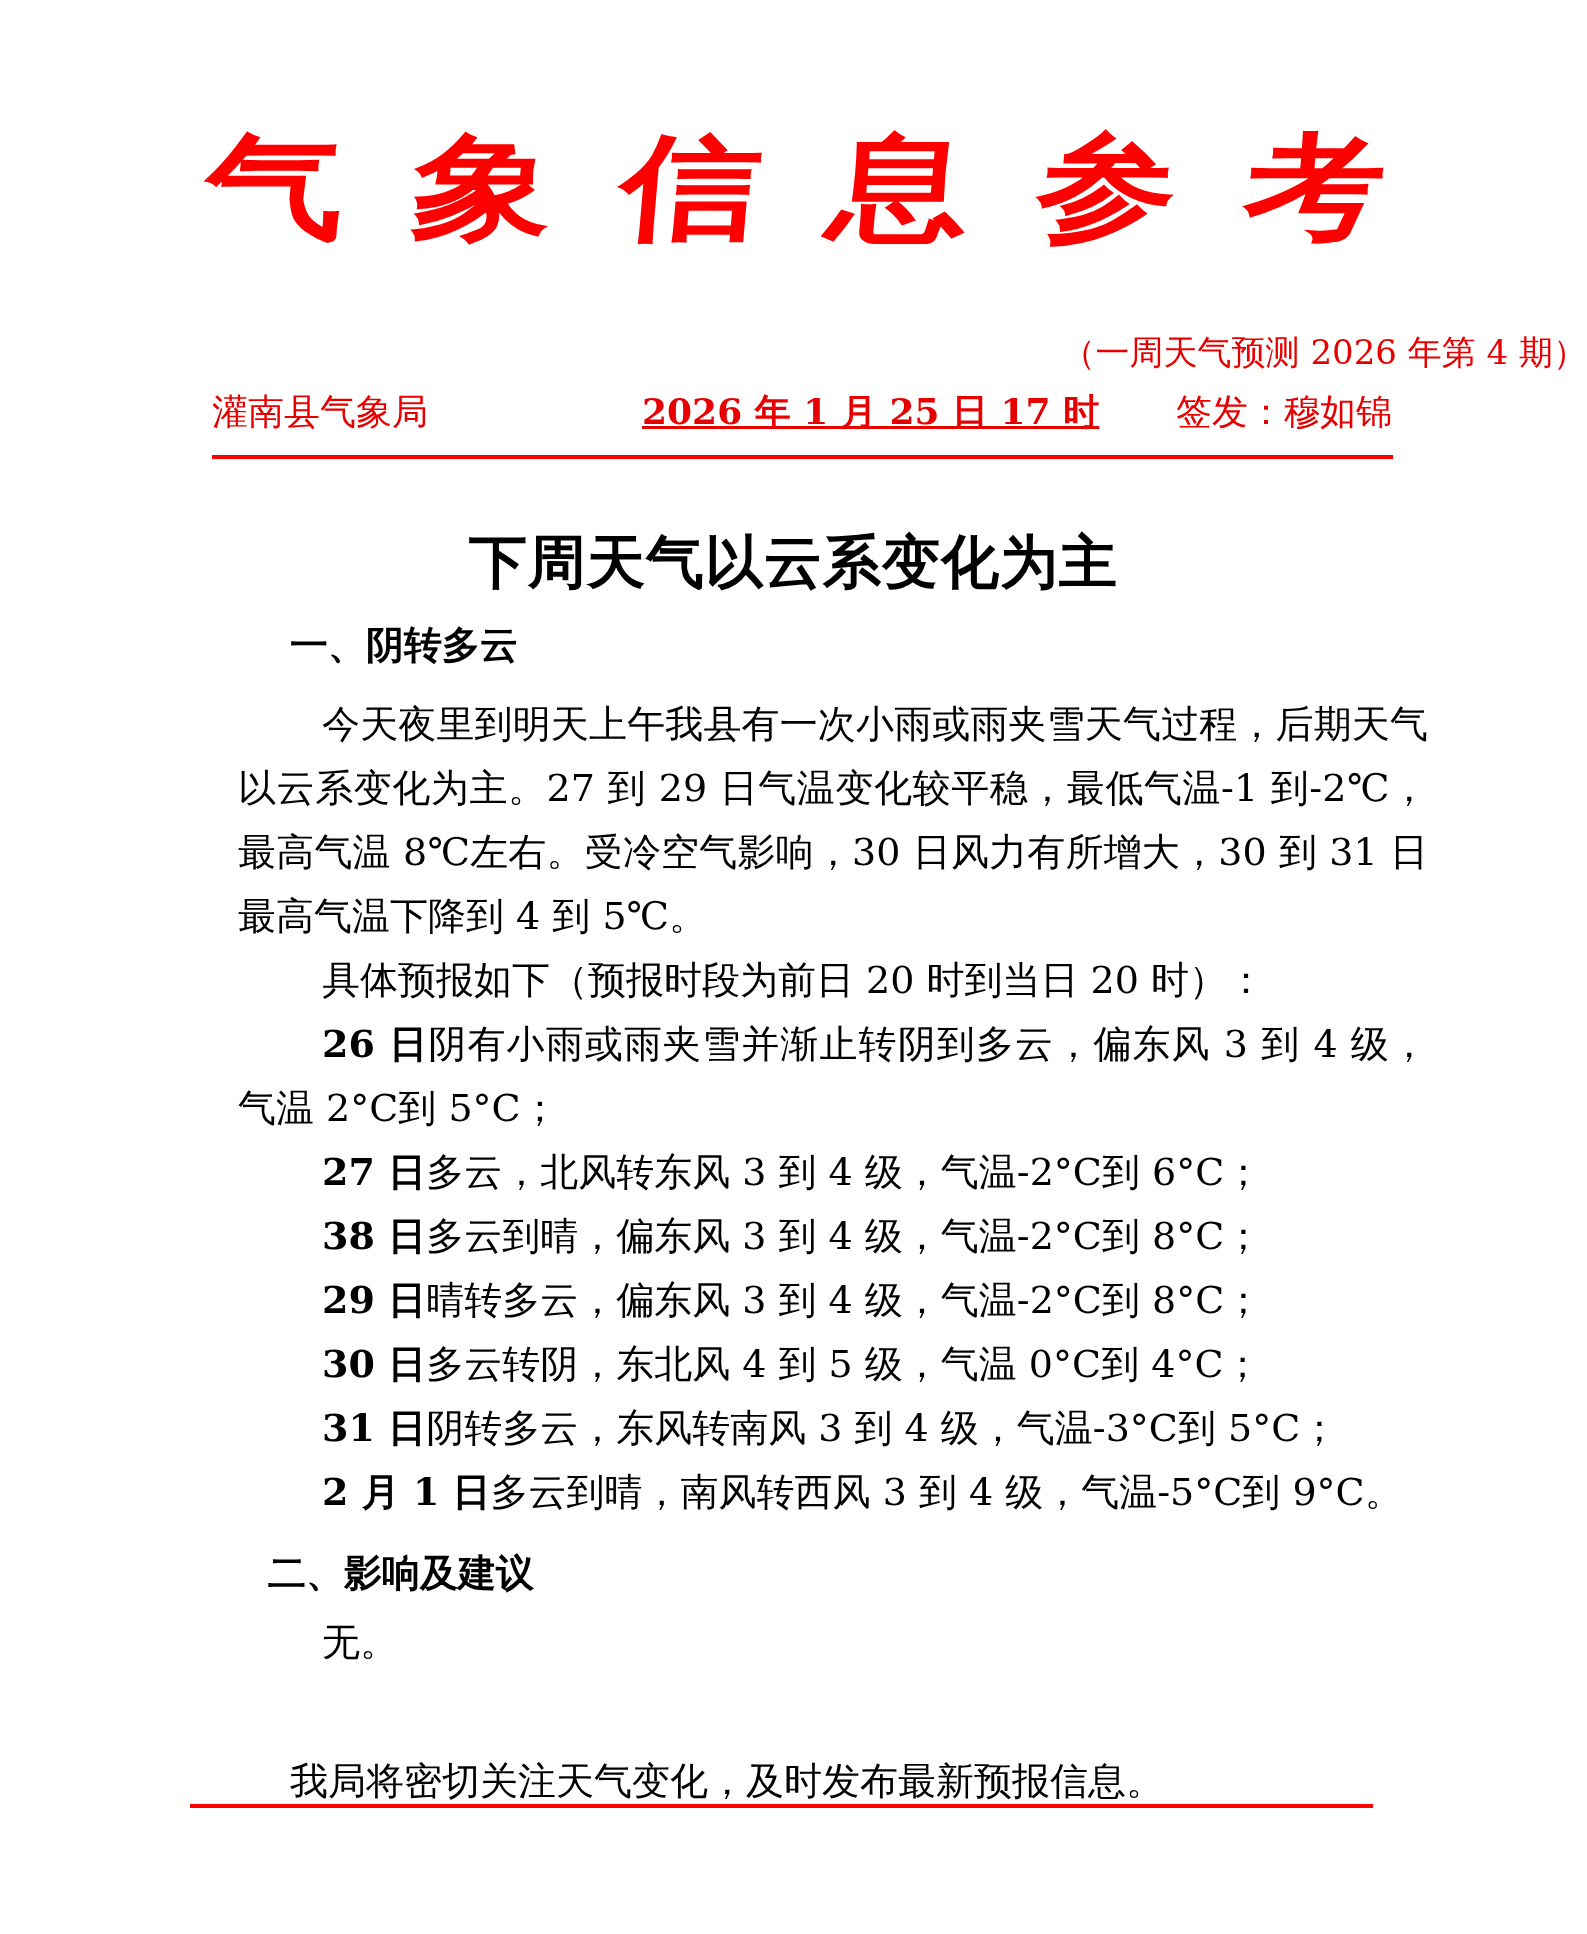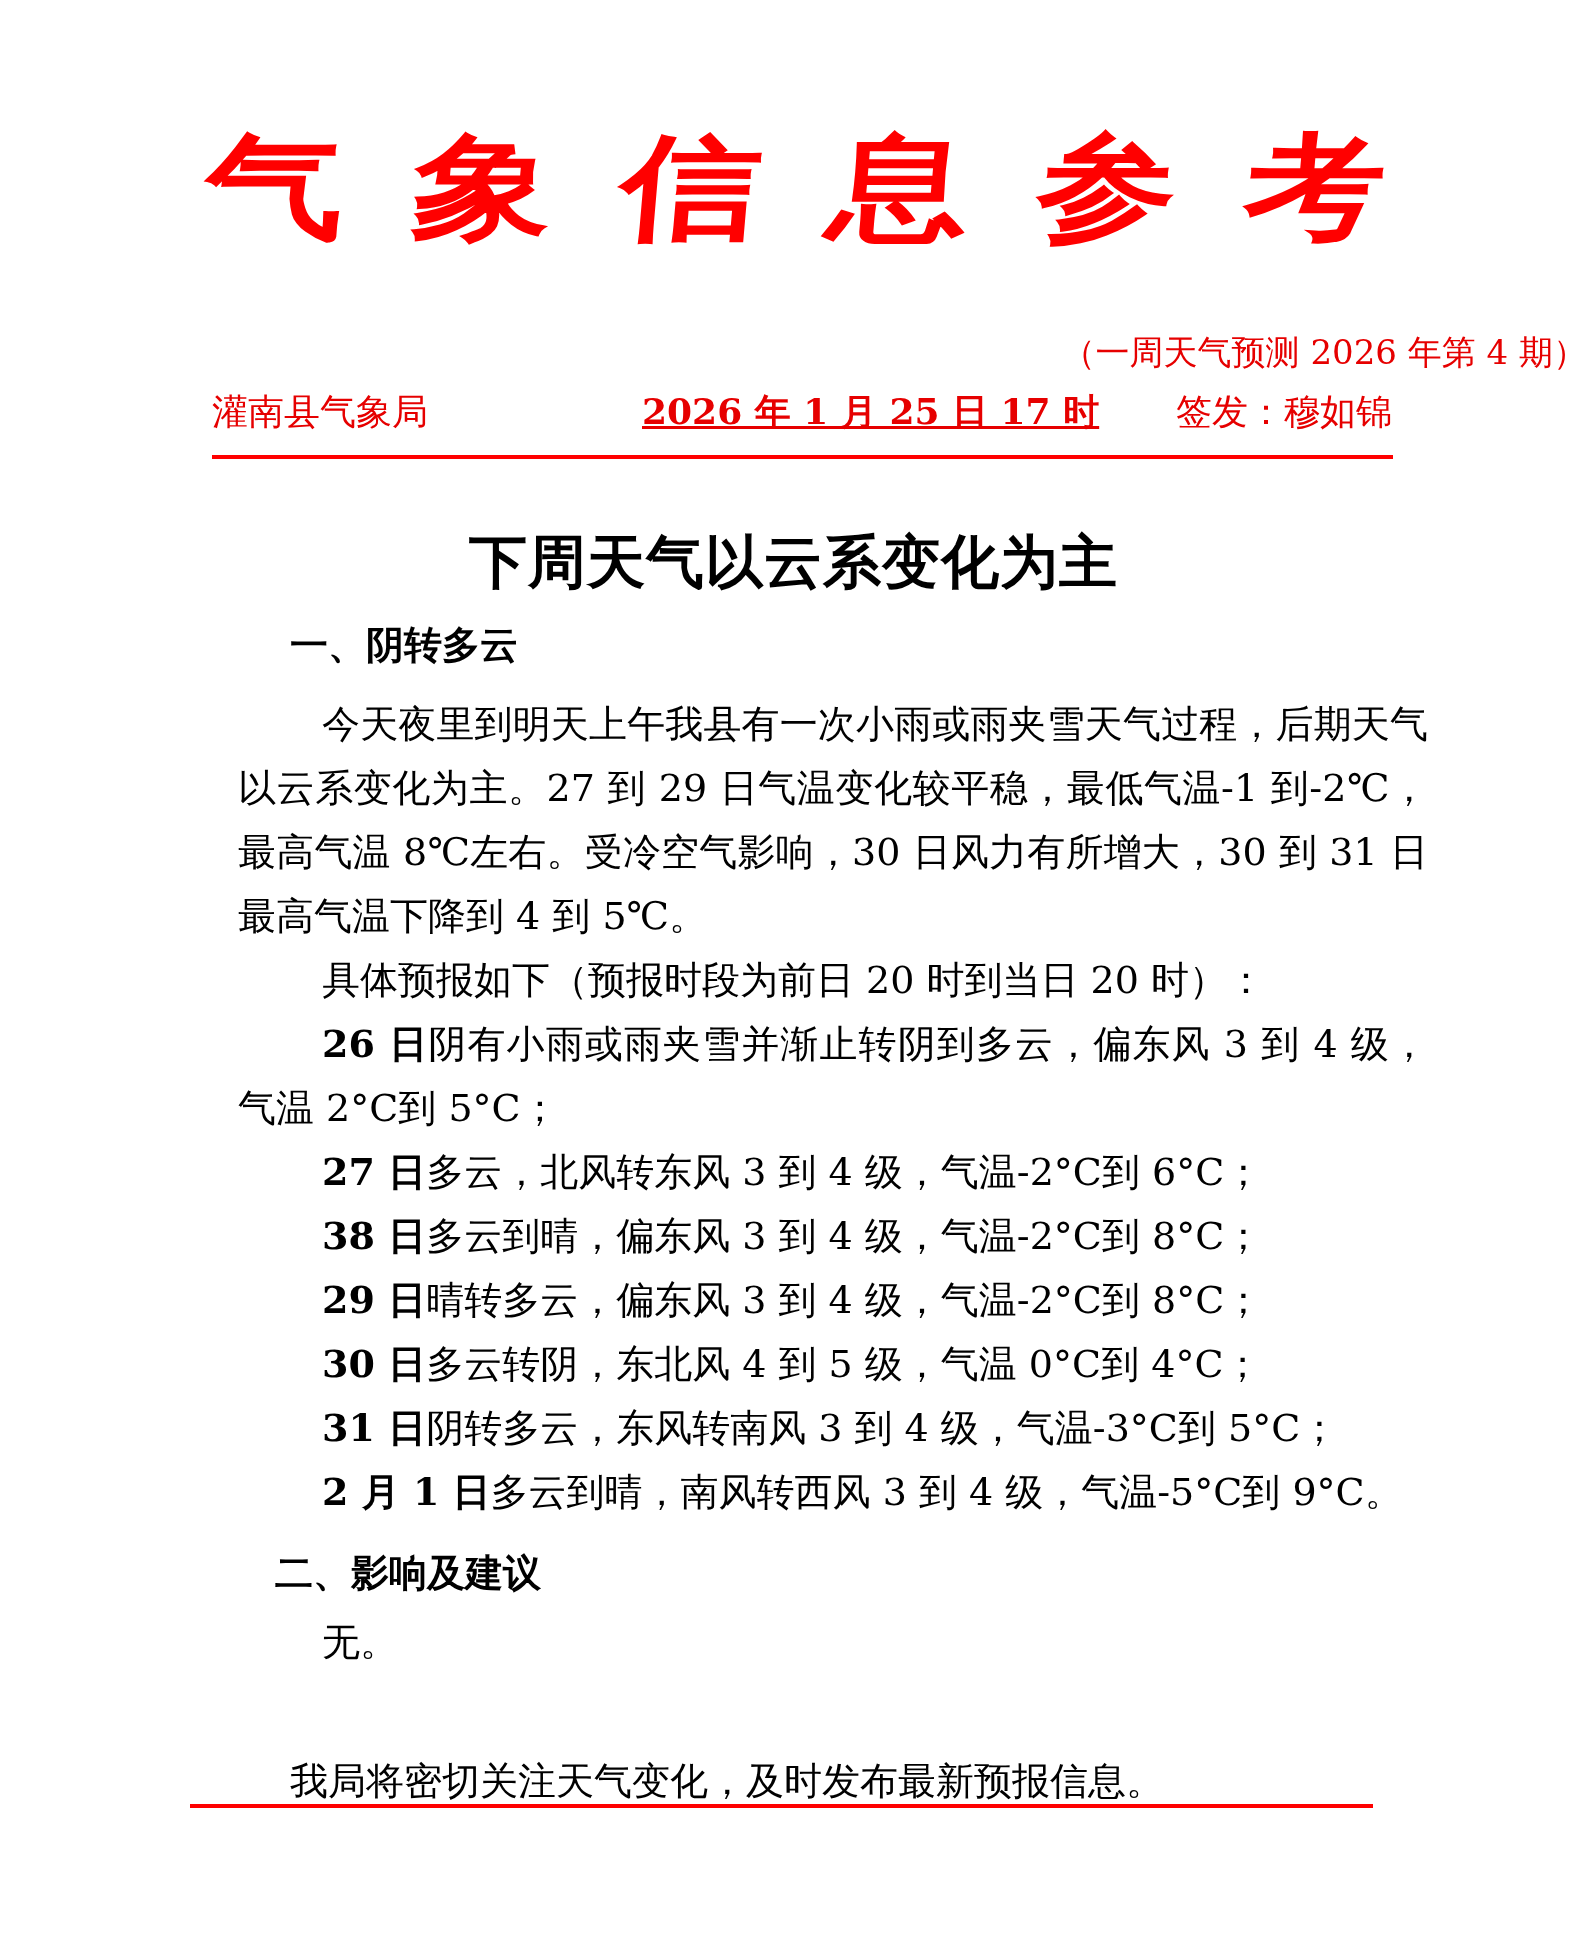--- a/index.html
+++ b/index.html
@@ -62,17 +62,17 @@
   <p class="fl">具体预报如下（预报时段为前日 20 时到当日 20 时）：</p>
   <p class="ind"><b>26 日</b><span>阴有小雨或雨夹雪并渐止转阴到多云，偏东风 3 到 4 级，气温 2°C到 5°C；</span></p>
   <p class="fl"><b>27 日</b><span>多云，北风转东风 3 到 4 级，气温-2°C到 6°C；</span></p>
   <p class="fl"><b>38 日</b><span>多云到晴，偏东风 3 到 4 级，气温-2°C到 8°C；</span></p>
   <p class="fl"><b>29 日</b><span>晴转多云，偏东风 3 到 4 级，气温-2°C到 8°C；</span></p>
   <p class="fl"><b>30 日</b><span>多云转阴，东北风 4 到 5 级，气温 0°C到 4°C；</span></p>
   <p class="fl"><b>31 日</b><span>阴转多云，东风转南风 3 到 4 级，气温-3°C到 5°C；</span></p>
   <p class="fl"><b>2 月 1 日</b><span>多云到晴，南风转西风 3 到 4 级，气温-5°C到 9°C。</span></p>
 </div>
 
-<div class="sec" style="left:275px; top:1548px;">二、影响及建议</div>
+<div class="sec" style="left:268px; top:1548px;">二、影响及建议</div>
 <div class="body" style="top:1610px; left:290px; width:600px;">无。</div>
 
 <div class="closing">我局将密切关注天气变化，及时发布最新预报信息。</div>
 <div class="rule-bot"></div>
 
 </body></html>

